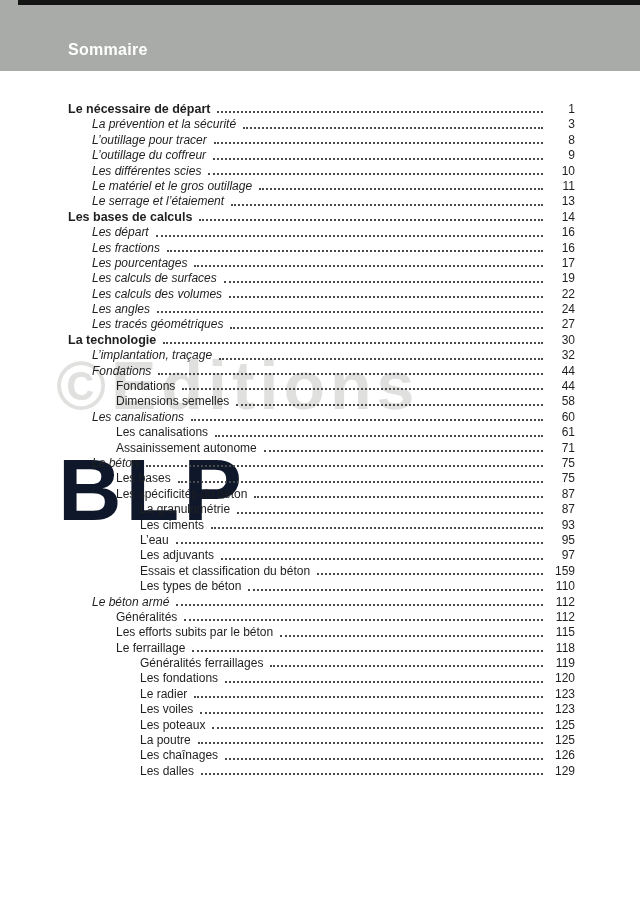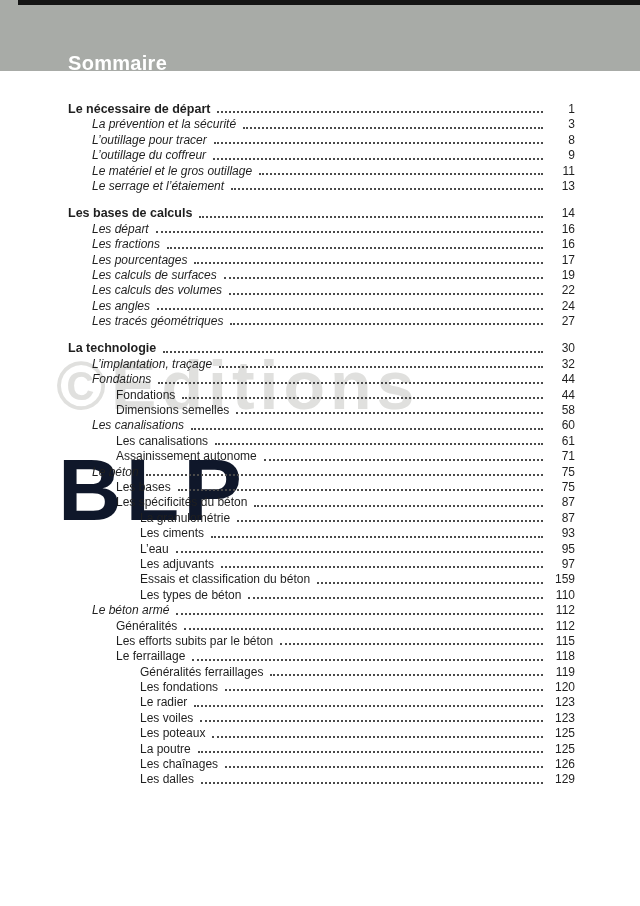--- a/index.html
+++ b/index.html
@@ -13,36 +13,35 @@
   .band{
     position:absolute;left:0;top:0;width:640px;height:71px;
     background:#a8aba7;
   }
   .topbar{
     position:absolute;left:18px;top:0;right:0;height:5px;
     background:#141414;
   }
   .band-title{
     position:absolute;left:68px;top:41px;
-    font-size:20px;font-weight:bold;color:#ffffff;
+    font-size:16px;font-weight:bold;color:#ffffff;
     letter-spacing:0.3px;
-    margin-top:11px;
   }
   
   .wm{
     position:absolute;z-index:0;font-weight:bold;line-height:1;
     color:#e0e0de;white-space:nowrap;user-select:none;
   }
   .wm1{left:56px;top:351px;font-size:68px;letter-spacing:5px;}
   .wm2{left:58px;top:446px;font-size:88px;letter-spacing:4px;color:#0f172a;}
   
   .toc{
     position:absolute;left:68px;top:102px;width:507px;z-index:1;
   }
-  .section + .section{margin-top:12px;}
+  .section + .section{margin-top:0;}
   .row{
     display:flex;align-items:flex-start;
     height:15.4px;line-height:15.4px;
     font-size:12px;
   }
   .row .label{white-space:nowrap;}
   .lvl1 .label{font-weight:bold;font-size:12.5px;}
   .lvl2 .label{font-weight:normal;font-style:italic;}
   .lvl2{padding-left:24px;}
   .lvl3{padding-left:48px;}
@@ -84,20 +83,25 @@
         <span class="label">L’outillage pour tracer</span>
         <span class="leader"></span>
         <span class="page">8</span>
       </div>
       <div class="row lvl2">
         <span class="label">L’outillage du coffreur</span>
         <span class="leader"></span>
         <span class="page">9</span>
       </div>
       <div class="row lvl2">
+        <span class="label">Les différentes scies</span>
+        <span class="leader"></span>
+        <span class="page">10</span>
+      </div>
+      <div class="row lvl2">
         <span class="label">Le matériel et le gros outillage</span>
         <span class="leader"></span>
         <span class="page">11</span>
       </div>
       <div class="row lvl2">
         <span class="label">Le serrage et l’étaiement</span>
         <span class="leader"></span>
         <span class="page">13</span>
       </div>
     </div>

